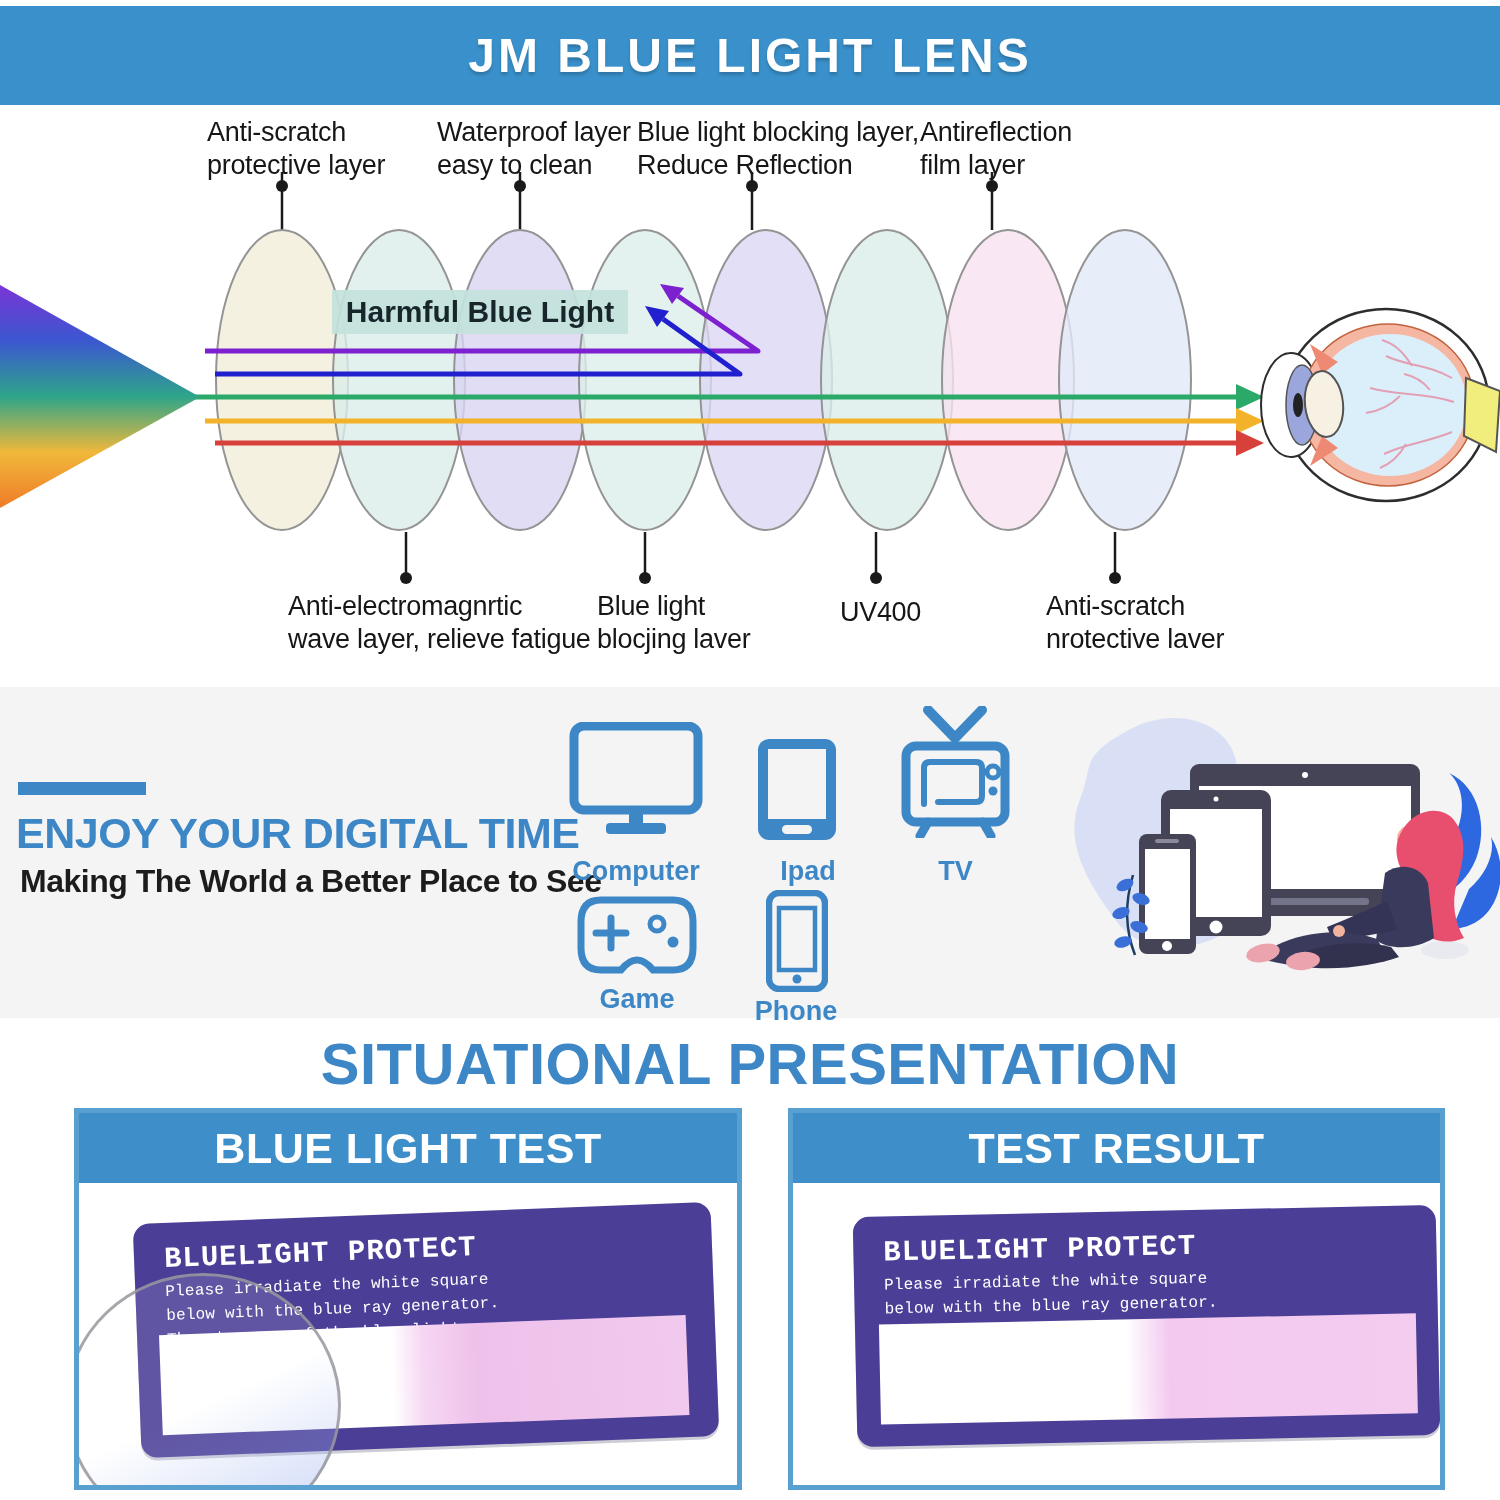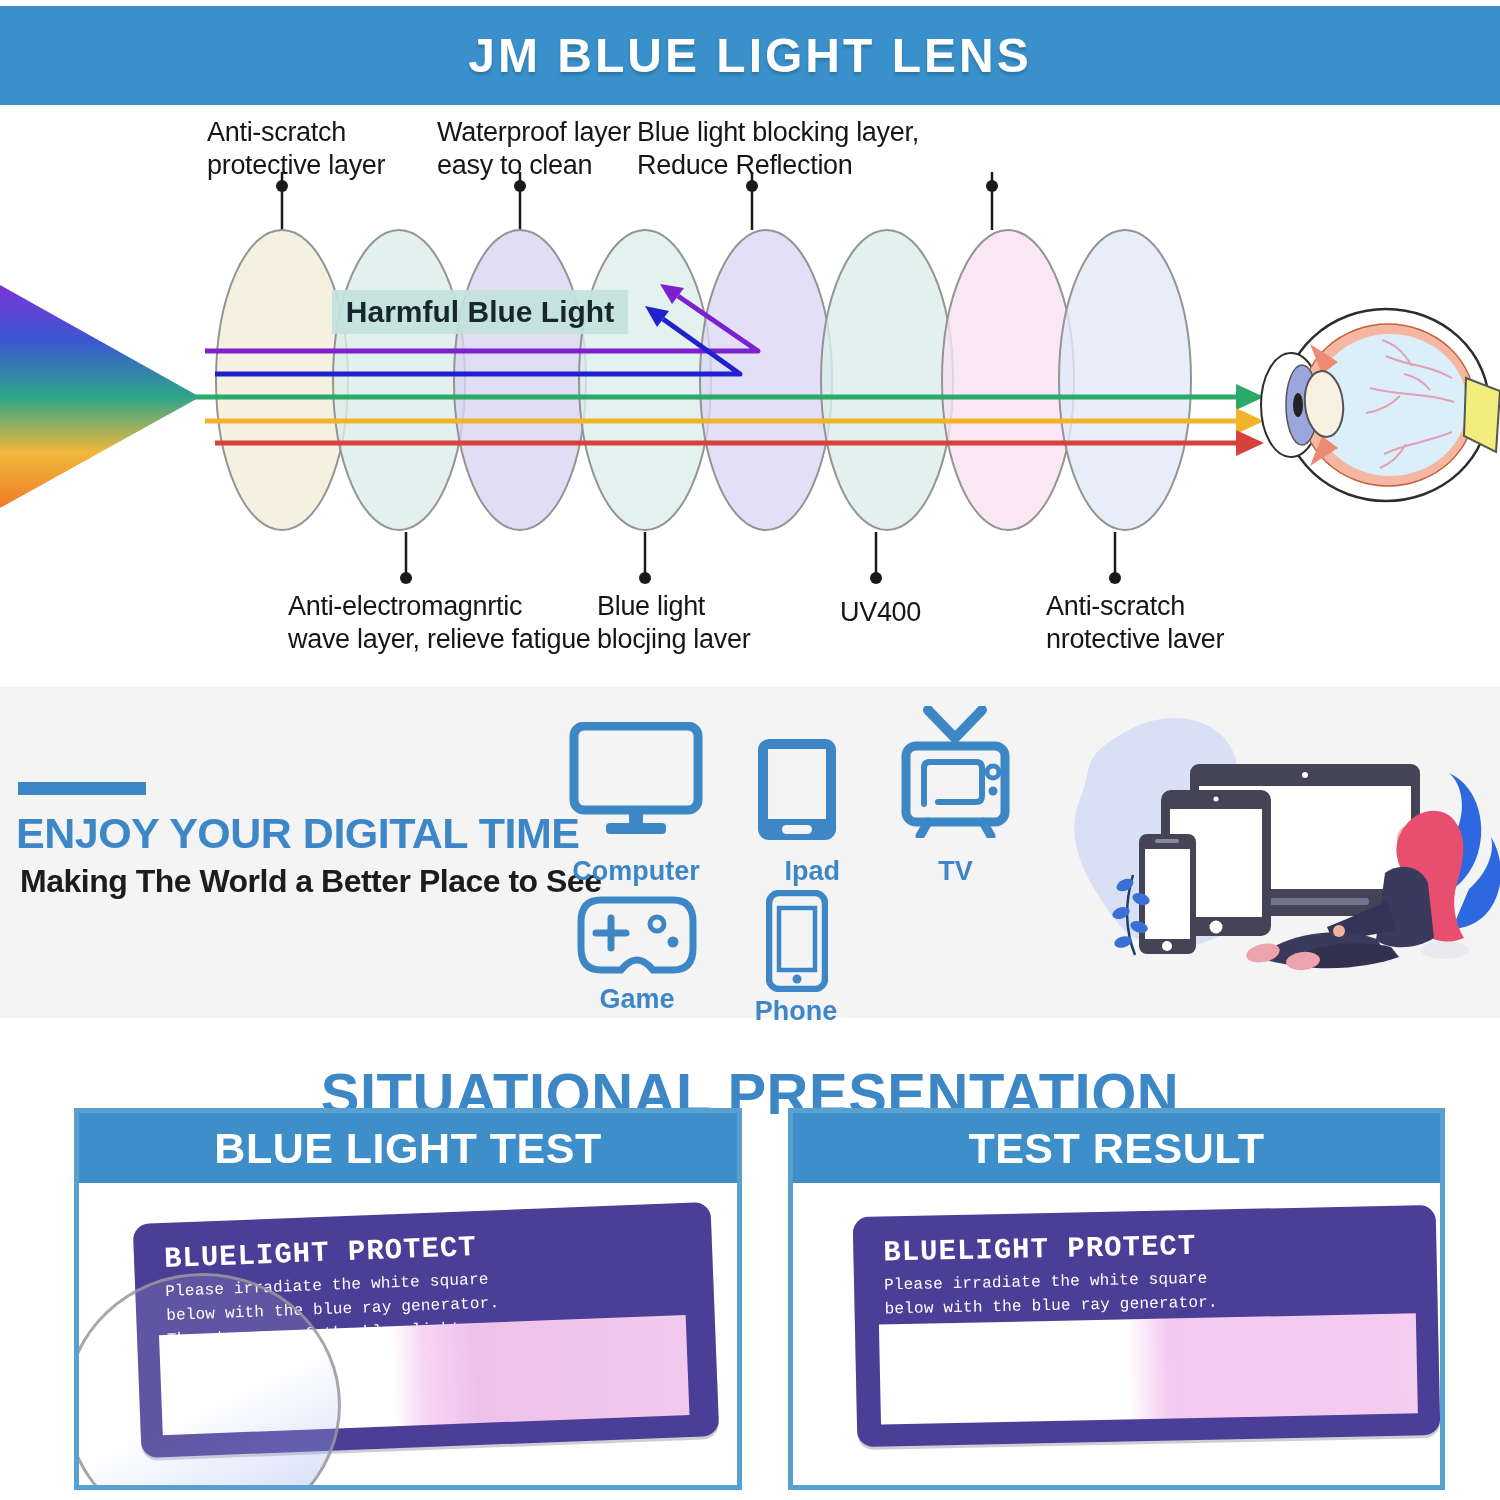--- a/index.html
+++ b/index.html
@@ -18,21 +18,21 @@
                font-weight:500;white-space:nowrap;}
 
   
   .gray-section{left:0;top:687px;width:1500px;height:331px;background:#f4f4f5;}
   .accent-bar{left:18px;top:95px;width:128px;height:13px;background:#3d87c6;}
   .dt-title{left:16px;top:122px;font-size:43px;font-weight:bold;color:#3d87c6;letter-spacing:-0.5px;white-space:nowrap;}
   .dt-subtitle{left:20px;top:176px;font-size:32px;font-weight:bold;color:#1c1c1c;letter-spacing:-0.5px;white-space:nowrap;}
   .dev-label{font-size:27px;font-weight:bold;color:#3d87c6;text-align:center;}
 
   
-  .sit-title{left:0;top:1060px;width:1500px;text-align:center;font-size:58px;font-weight:800;
+  .sit-title{left:0;top:1030px;width:1500px;text-align:center;font-size:58px;font-weight:800;
              color:#3d87c6;letter-spacing:0.5px;}
   .card{top:1108px;height:382px;border:5px solid #57a0cf;box-sizing:border-box;background:#fff;}
   .card-header{height:70px;background:#3e8ec9;display:flex;align-items:center;justify-content:center;
                color:#fff;font-size:43px;font-weight:800;letter-spacing:0.5px;}
   .card-body{position:relative;height:302px;background:#fff;overflow:hidden;}
   .pcard{position:absolute;background:#4b3e96;border-radius:16px;color:#fff;
          box-shadow:0 3px 0 rgba(200,200,210,0.9);}
   .pcard-title{margin:20px 0 4px 30px;font-family:"Liberation Mono",monospace;font-weight:bold;
                font-size:29px;letter-spacing:1px;white-space:nowrap;}
   .pcard-line{margin-left:30px;font-family:"Liberation Mono",monospace;font-size:16px;
@@ -149,20 +149,24 @@
     <div>protective layer</div>
   </div>
   <div class="abs layer-label" style="left:437px;top:116px;">
     <div>Waterproof layer</div>
     <div>easy to clean</div>
   </div>
   <div class="abs layer-label" style="left:637px;top:116px;">
     <div>Blue light blocking layer,</div>
     <div>Reduce Reflection</div>
   </div>
+  <div class="abs layer-label" style="left:920px;top:116px;">
+    <div>Antireflection</div>
+    <div>film layer</div>
+  </div>
 
   <div class="abs layer-label" style="left:288px;top:590px;">
     <div>Anti-electromagnrtic</div>
     <div>wave layer, relieve fatigue</div>
   </div>
   <div class="abs layer-label" style="left:597px;top:590px;">
     <div>Blue light</div>
     <div>blocjing laver</div>
   </div>
   <div class="abs layer-label" style="left:840px;top:596px;">
@@ -183,21 +187,21 @@
       <rect x="63" y="88" width="14" height="13" fill="#3d87c6"></rect>
       <rect x="40" y="101" width="60" height="11" rx="4" fill="#3d87c6"></rect>
     </svg>
     <div class="abs dev-label" style="left:556px;top:169px;width:160px;">Computer</div>
 
     <svg class="abs" style="left:756px;top:50px;" width="82" height="105" viewBox="0 0 82 105">
       <rect x="2" y="2" width="78" height="101" rx="11" fill="#3d87c6"></rect>
       <rect x="12" y="12" width="58" height="70" fill="#f4f4f5"></rect>
       <rect x="26" y="88" width="30" height="9" rx="4.5" fill="#f4f4f5"></rect>
     </svg>
-    <div class="abs dev-label" style="left:740px;top:169px;width:100px;text-align:right;">Ipad</div>
+    <div class="abs dev-label" style="left:758px;top:169px;width:100px;">Ipad</div>
 
     <svg class="abs" style="left:898px;top:19px;" width="115" height="132" viewBox="0 0 115 132">
       <path d="M30,4 L57,32 L84,4" fill="none" stroke="#3d87c6" stroke-width="10" stroke-linecap="round" stroke-linejoin="round"></path>
       <rect x="8" y="40" width="99" height="76" rx="10" fill="none" stroke="#3d87c6" stroke-width="9"></rect>
       <path d="M26,98 V62 Q26,56 32,56 H78 Q84,56 84,62 V90 Q84,96 78,96 H40" fill="none" stroke="#3d87c6" stroke-width="6" stroke-linecap="round"></path>
       <circle cx="95" cy="66" r="6" fill="none" stroke="#3d87c6" stroke-width="5"></circle>
       <circle cx="95" cy="85" r="4.5" fill="#3d87c6"></circle>
       <path d="M30,116 L22,130" stroke="#3d87c6" stroke-width="9" stroke-linecap="round"></path>
       <path d="M85,116 L93,130" stroke="#3d87c6" stroke-width="9" stroke-linecap="round"></path>
     </svg>

